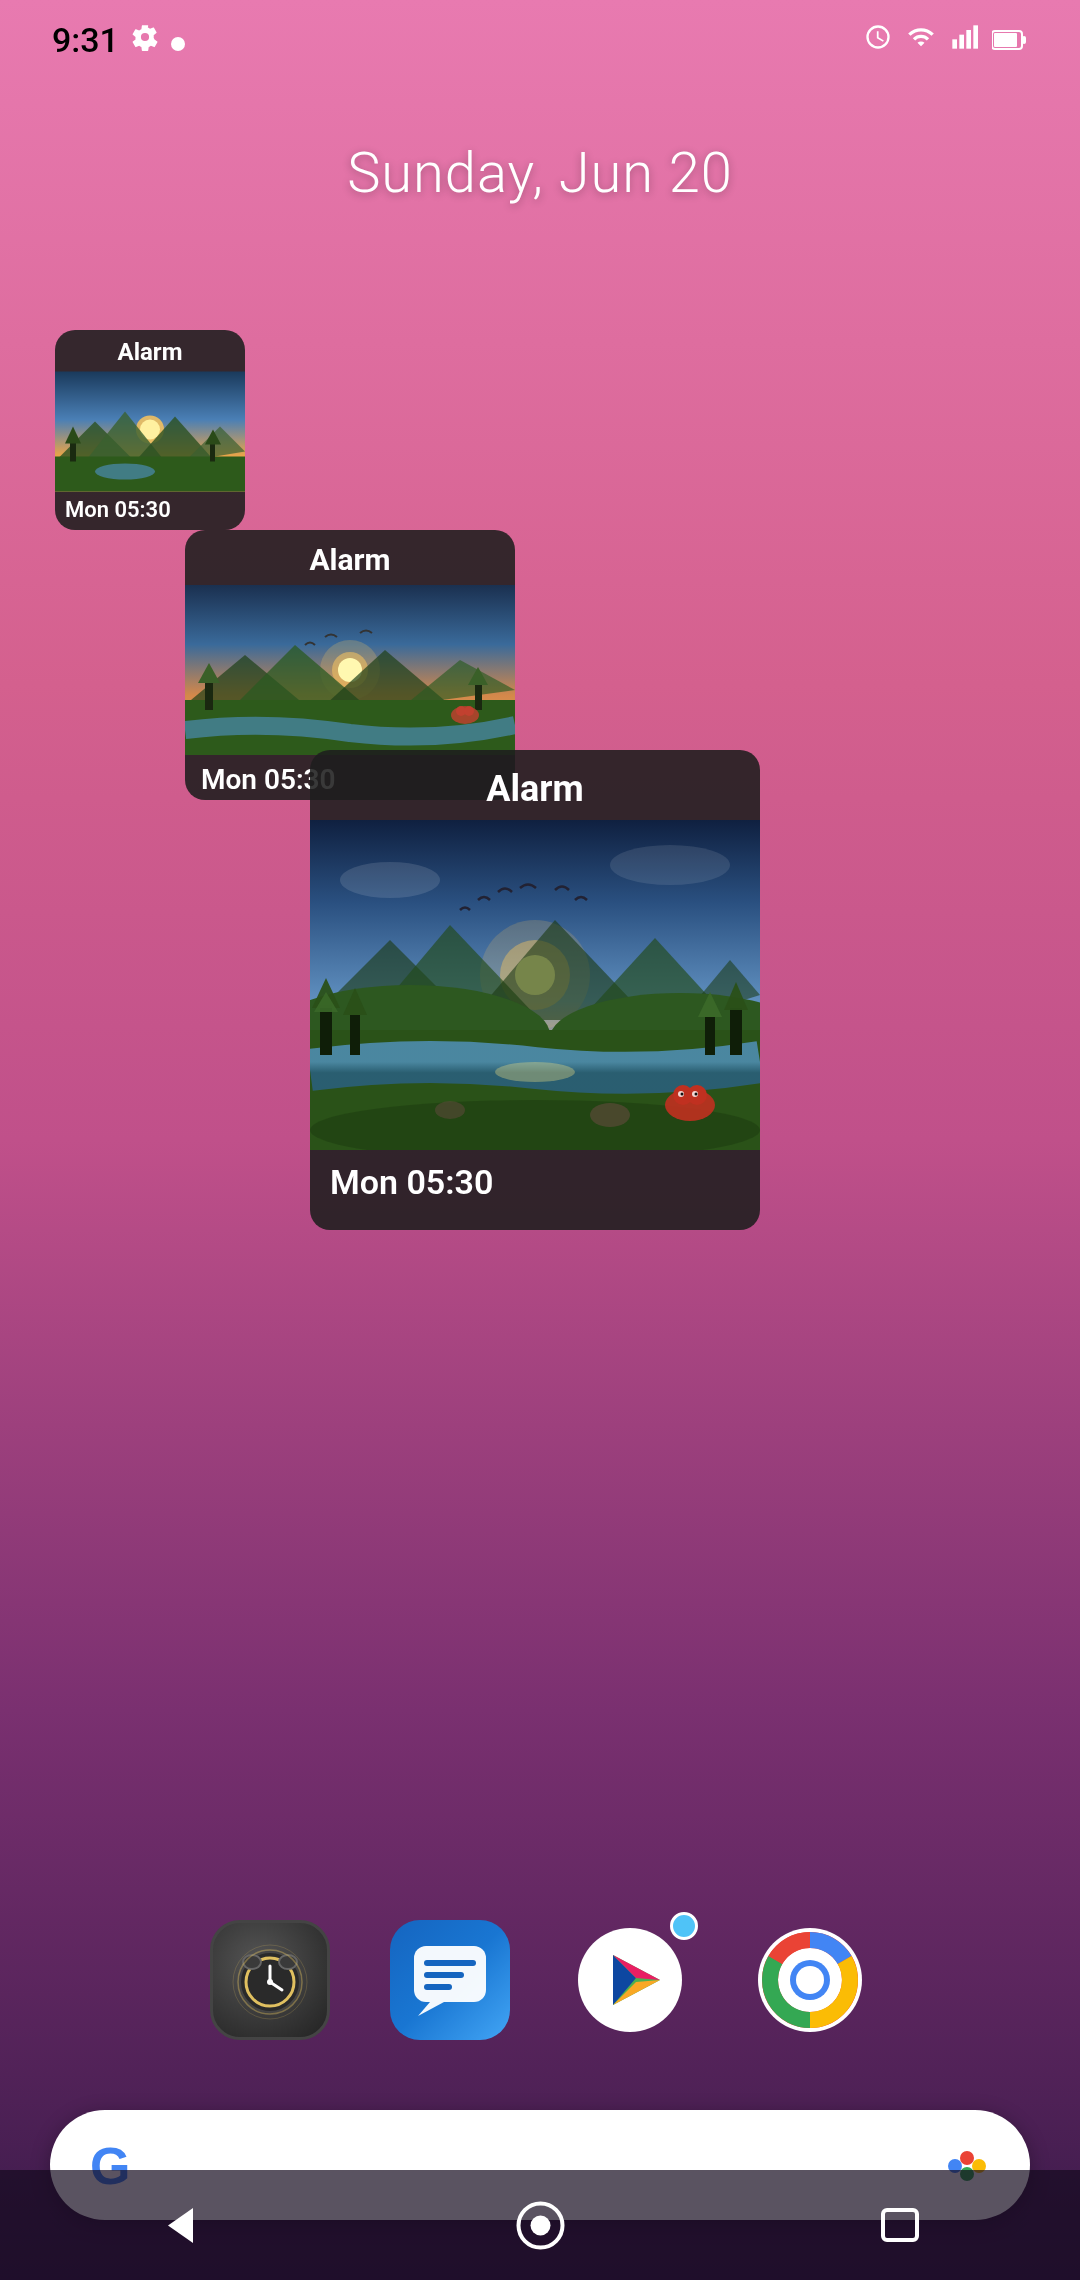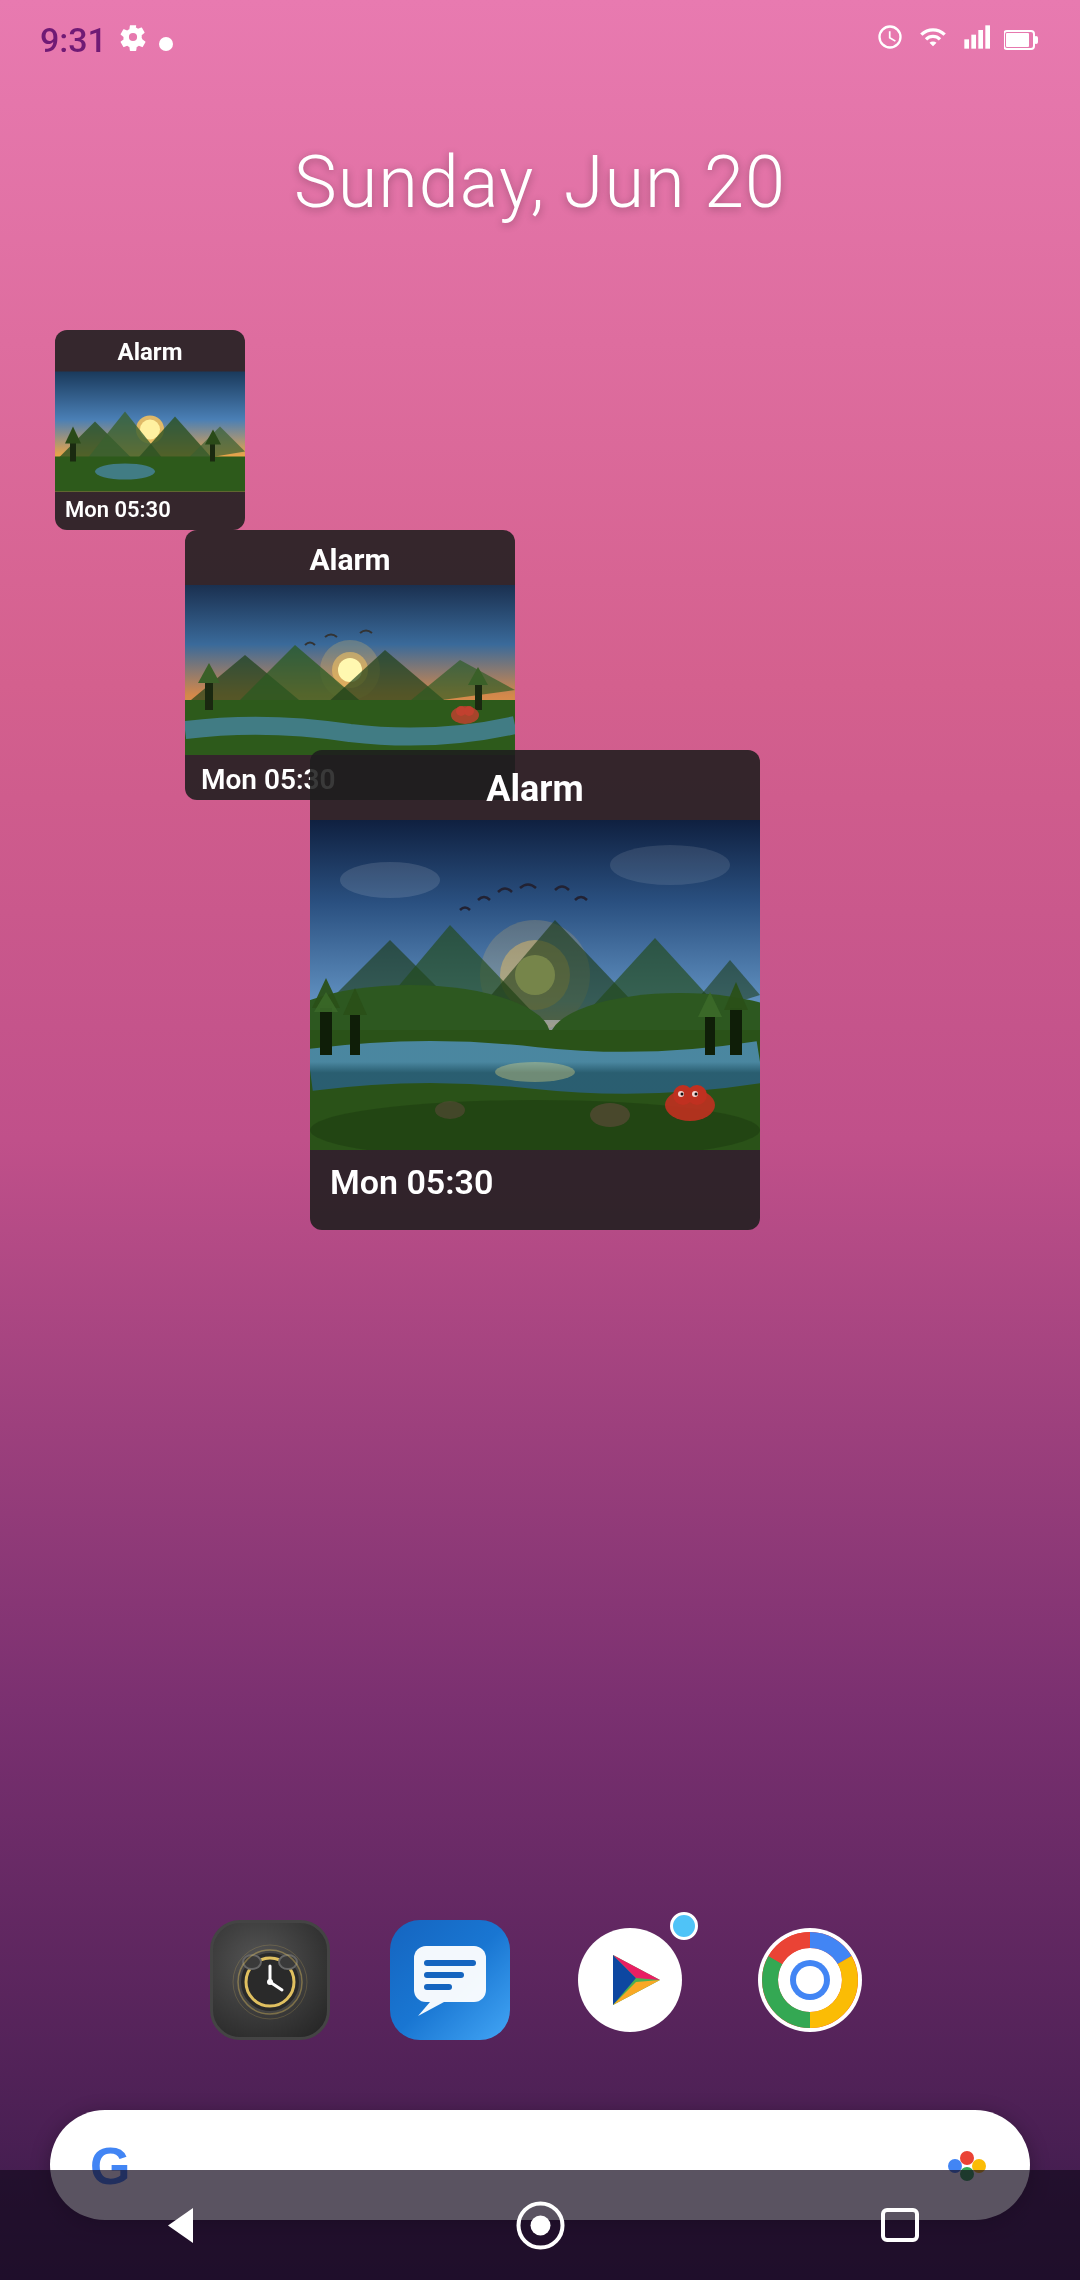--- a/index.html
+++ b/index.html
@@ -17,22 +17,22 @@
     
     .status-bar {
       position: absolute;
       top: 0;
       left: 0;
       right: 0;
       height: 80px;
       display: flex;
       align-items: center;
       justify-content: space-between;
-      padding: 0 40px;
-      color: #701a75;
+      padding: 0 52px;
+      color: #000000;
       font-size: 32px;
       font-weight: 500;
     }
 
     .status-left {
       display: flex;
       align-items: center;
       gap: 12px;
     }
 
@@ -48,31 +48,31 @@
     }
 
     
     .date-display {
       position: absolute;
       top: 140px;
       left: 0;
       right: 0;
       text-align: center;
       color: white;
-      font-size: 72px;
+      font-size: 56px;
       font-weight: 300;
       letter-spacing: 1px;
       text-shadow: 0 2px 8px rgba(0,0,0,0.3);
     }
 
     
     .alarm-widget-small {
       position: absolute;
       background: rgba(30, 30, 30, 0.88);
-      border-radius: 12px;
+      border-radius: 20px;
       overflow: hidden;
       display: flex;
       flex-direction: column;
       color: white;
     }
 
     .alarm-widget-small .alarm-title {
       font-size: 26px;
       font-weight: 700;
       padding: 10px 14px 6px;

